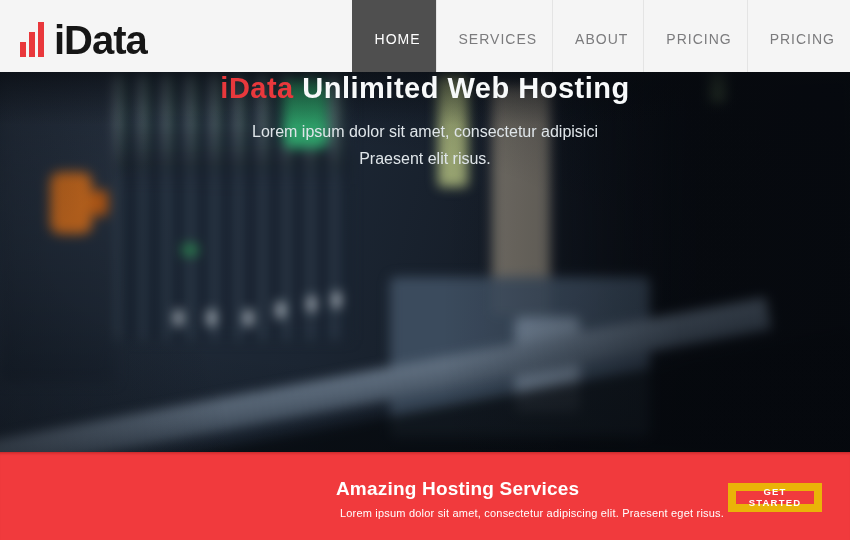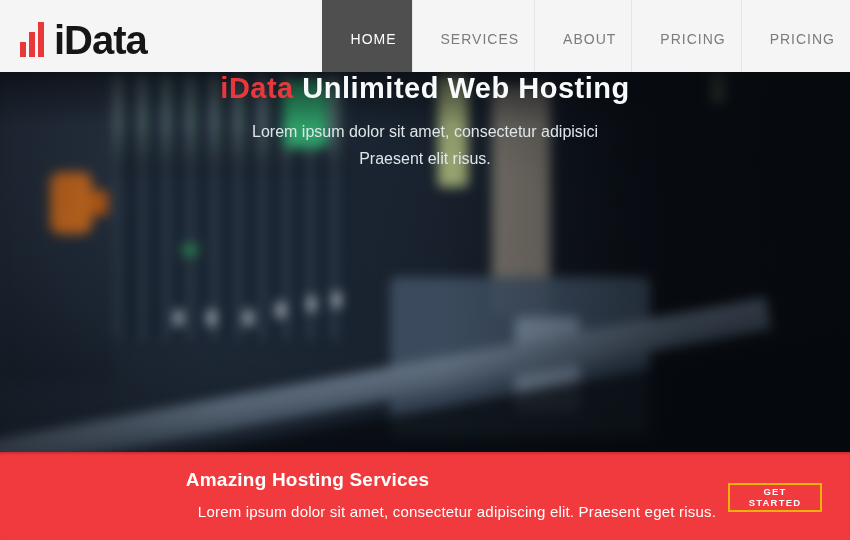--- a/index.html
+++ b/index.html
@@ -9,21 +9,21 @@
   
   .header{height:72px;background:var(--header-bg,#f5f5f5);display:flex;justify-content:space-between;align-items:stretch;}
   .logo{display:flex;align-items:flex-end;padding:0 0 15px 20px;cursor:pointer;}
   .logo-icon{display:flex;align-items:flex-end;margin-right:7px;}
   .logo-icon .bar{width:6px;background:var(--accent,#e9383c);margin-right:3px;}
   .logo-icon .b1{height:15px;}
   .logo-icon .b2{height:25px;}
   .logo-icon .b3{height:35px;}
   .logo-text{font-size:40px;line-height:0.82;font-weight:bold;color:#161616;letter-spacing:-1px;}
   .nav{display:flex;height:72px;}
-  .nav-item{display:flex;align-items:center;padding:6px 15px 0 28px;font-size:14px;letter-spacing:1px;
+  .nav-item{display:flex;align-items:center;padding:6px 15px 0 22px;font-size:14px;letter-spacing:1px;
             color:var(--nav-text,#7b7b7d);border-left:1px solid #e4e4e4;cursor:pointer;white-space:nowrap;}
   .nav-item.active{background:var(--nav-active-bg,#4f4f4f);color:#ffffff;border-left-color:var(--nav-active-bg,#4f4f4f);}
 
   
   .hero{position:relative;height:380px;overflow:hidden;background:linear-gradient(105deg,#232e3c 0%,#1b2532 40%,#10151e 75%,#0b0f16 100%);}
   .hero-bg{position:absolute;left:-15px;top:-15px;right:-15px;bottom:-15px;filter:blur(6px);}
   .bg-inner{position:absolute;left:15px;top:15px;width:850px;height:380px;}
   .shape{position:absolute;}
   .left-panel{left:0;top:0;width:115px;height:310px;background:linear-gradient(180deg,#2a3544,#1b2532);}
   .rack-stripes{left:115px;top:2px;width:235px;height:96px;
@@ -56,22 +56,22 @@
      radial-gradient(ellipse 90% 80% at 38% 48%,rgba(0,0,0,0) 35%,rgba(4,7,12,.45) 100%);}
   .hero-content{position:relative;z-index:2;text-align:center;}
   .hero-title{margin:0;font-size:29px;font-weight:bold;color:#f7f9fa;letter-spacing:.5px;}
   .hero-title .accent{color:var(--accent,#e9383c);}
   .hero-sub{margin:13px auto 9px;font-size:16px;line-height:27px;color:#dfe5e9;font-weight:normal;}
 
   
   .cta{height:88px;background:var(--cta-bg,#f13a3d);display:flex;align-items:center;justify-content:flex-end;
        padding:8px 28px 0 20px;box-shadow:inset 0 3px 3px -2px rgba(120,10,12,.45);}
   .cta-heading{margin:0 0 7px 0;font-size:19px;font-weight:bold;color:#ffffff;letter-spacing:.2px;}
-  .cta-subtext{margin:12px;font-size:15px;color:#ffffff;letter-spacing:.2px;}
-  .cta-btn{background:transparent;border:2px solid #eab308;color:#ffffff;width:94px;height:29px;
+  .cta-subtext{margin:4px;font-size:11px;color:#ffffff;letter-spacing:.2px;}
+  .cta-btn{background:transparent;border:8px solid #eab308;color:#ffffff;width:94px;height:29px;
            font-family:"Liberation Sans",sans-serif;font-size:9.5px;font-weight:bold;letter-spacing:1.2px;
            display:flex;align-items:center;justify-content:center;cursor:pointer;margin-top:-6px;}
 </style>
 </head>
 <body>
 
 <div class="page">
 
   <div class="header">
     <div class="logo">

